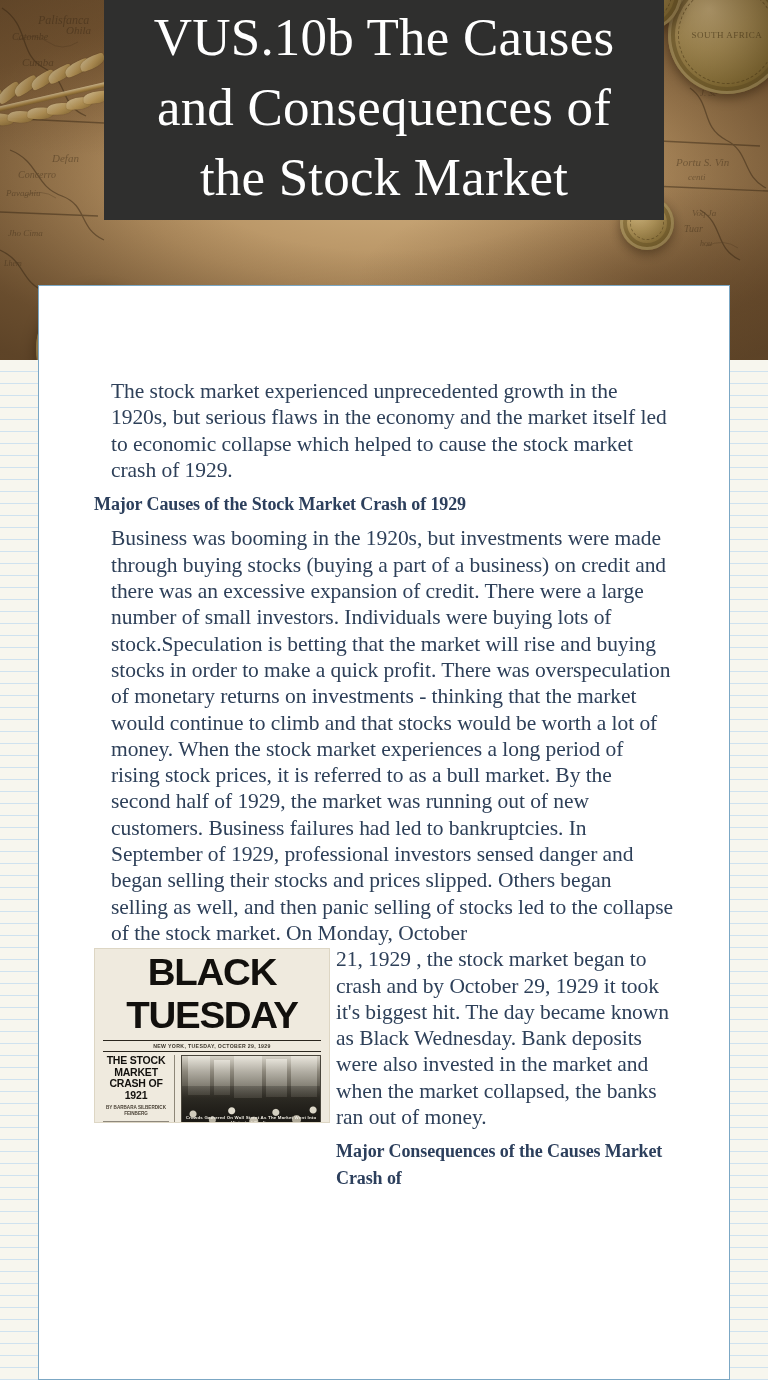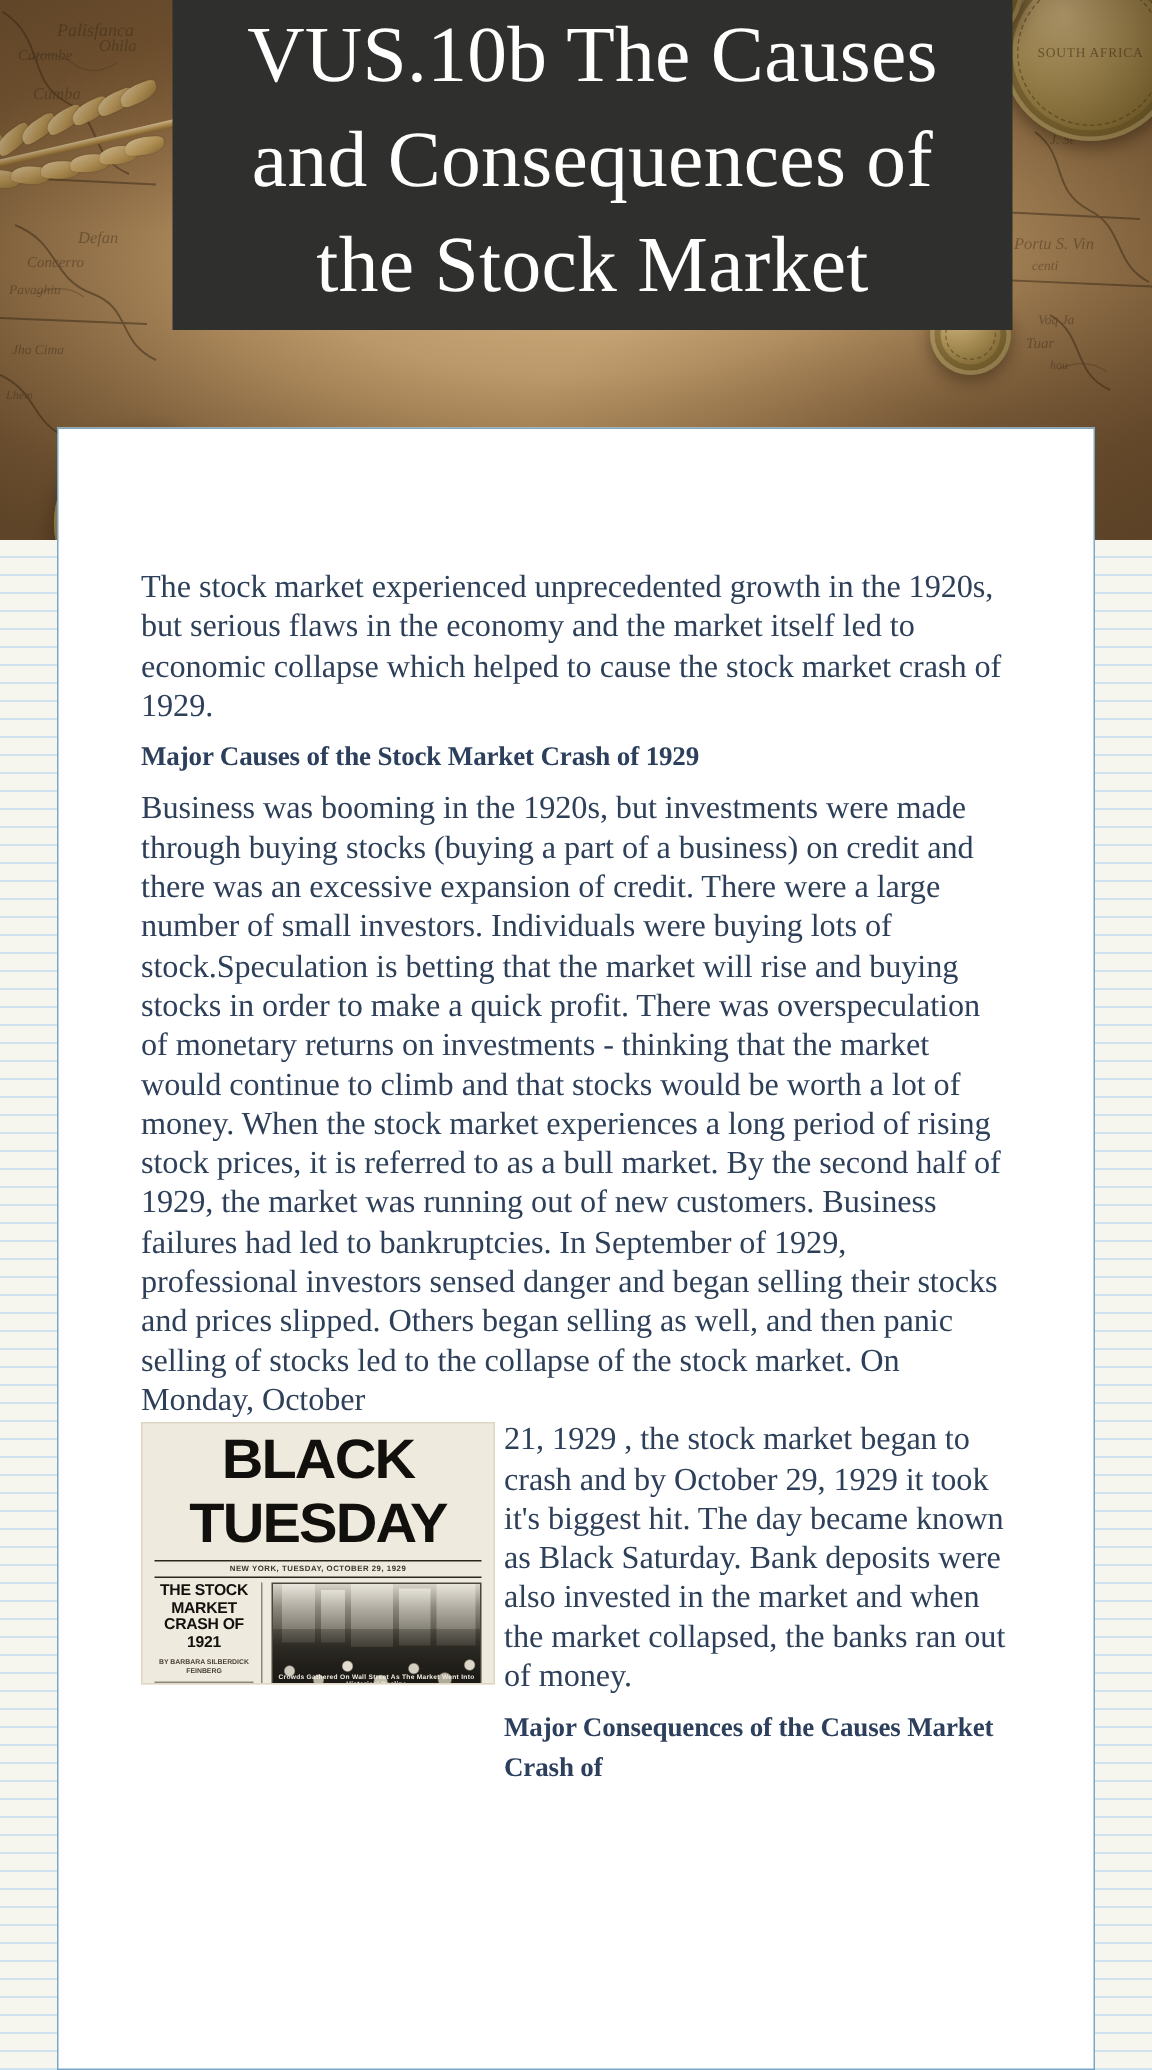--- a/index.html
+++ b/index.html
@@ -134,21 +134,20 @@
   #title-banner {
     position: absolute;
     left: 104px; top: 0;
     width: 560px; height: 220px;
     background: #2f2f2e;
     z-index: 3;
     display: flex;
     align-items: flex-start;
     justify-content: flex-end;
     padding: 0 22px;
-    margin-left: 11px;
   }
   #title-banner h1 {
     color: #ffffff;
     font-family: "Liberation Serif", "DejaVu Serif", serif;
     font-weight: 400;
     font-size: 53px;
     line-height: 70px;
     letter-spacing: .2px;
     text-align: center;
     margin-top: 2px;
@@ -165,20 +164,21 @@
     z-index: 4;
     padding: 92px 56px 0 55px;
   }
 
   .body-text {
     color: #2e4059;
     font-family: "Liberation Serif", "DejaVu Serif", serif;
     font-size: 21.5px;
     line-height: 26.3px;
     letter-spacing: -0.05px;
+    margin-left: 17px;
   }
 
   h2.section-heading {
     color: #2c3f5c;
     font-family: "Liberation Serif", "DejaVu Serif", serif;
     font-size: 18px;
     line-height: 26.3px;
     font-weight: bold;
     letter-spacing: -0.1px;
     margin: 8px 0 8px 0;
@@ -412,17 +412,17 @@
           <div class="bld" style="left:38%; top:0;  width:20%; height:60%;"></div>
           <div class="bld" style="left:61%; top:4%; width:15%; height:54%;"></div>
           <div class="bld" style="left:79%; top:0;  width:19%; height:58%;"></div>
           <div class="crowd"></div>
           <div class="np-caption">Crowds Gathered On Wall Street As The Market Went Into Historical Decline</div>
         </div>
       </div>
     </div>
   </figure>
 
-  <p class="body-text">21, 1929 , the stock market began to crash and by October 29, 1929 it took it's biggest hit. The day became known as Black Saturday. Bank deposits were also invested in the market and when the market collapsed, the banks ran out of money.</p>
+  <p class="body-text">21, 1929 , the stock market began to crash and by October 29, 1929 it took it's biggest hit. The day became known as Black Wednesday. Bank deposits were also invested in the market and when the market collapsed, the banks ran out of money.</p>
 
   <h2 class="section-heading tail-gap">Major Consequences of the Causes Market Crash of</h2>
 
 </main>
 
 </body></html>

